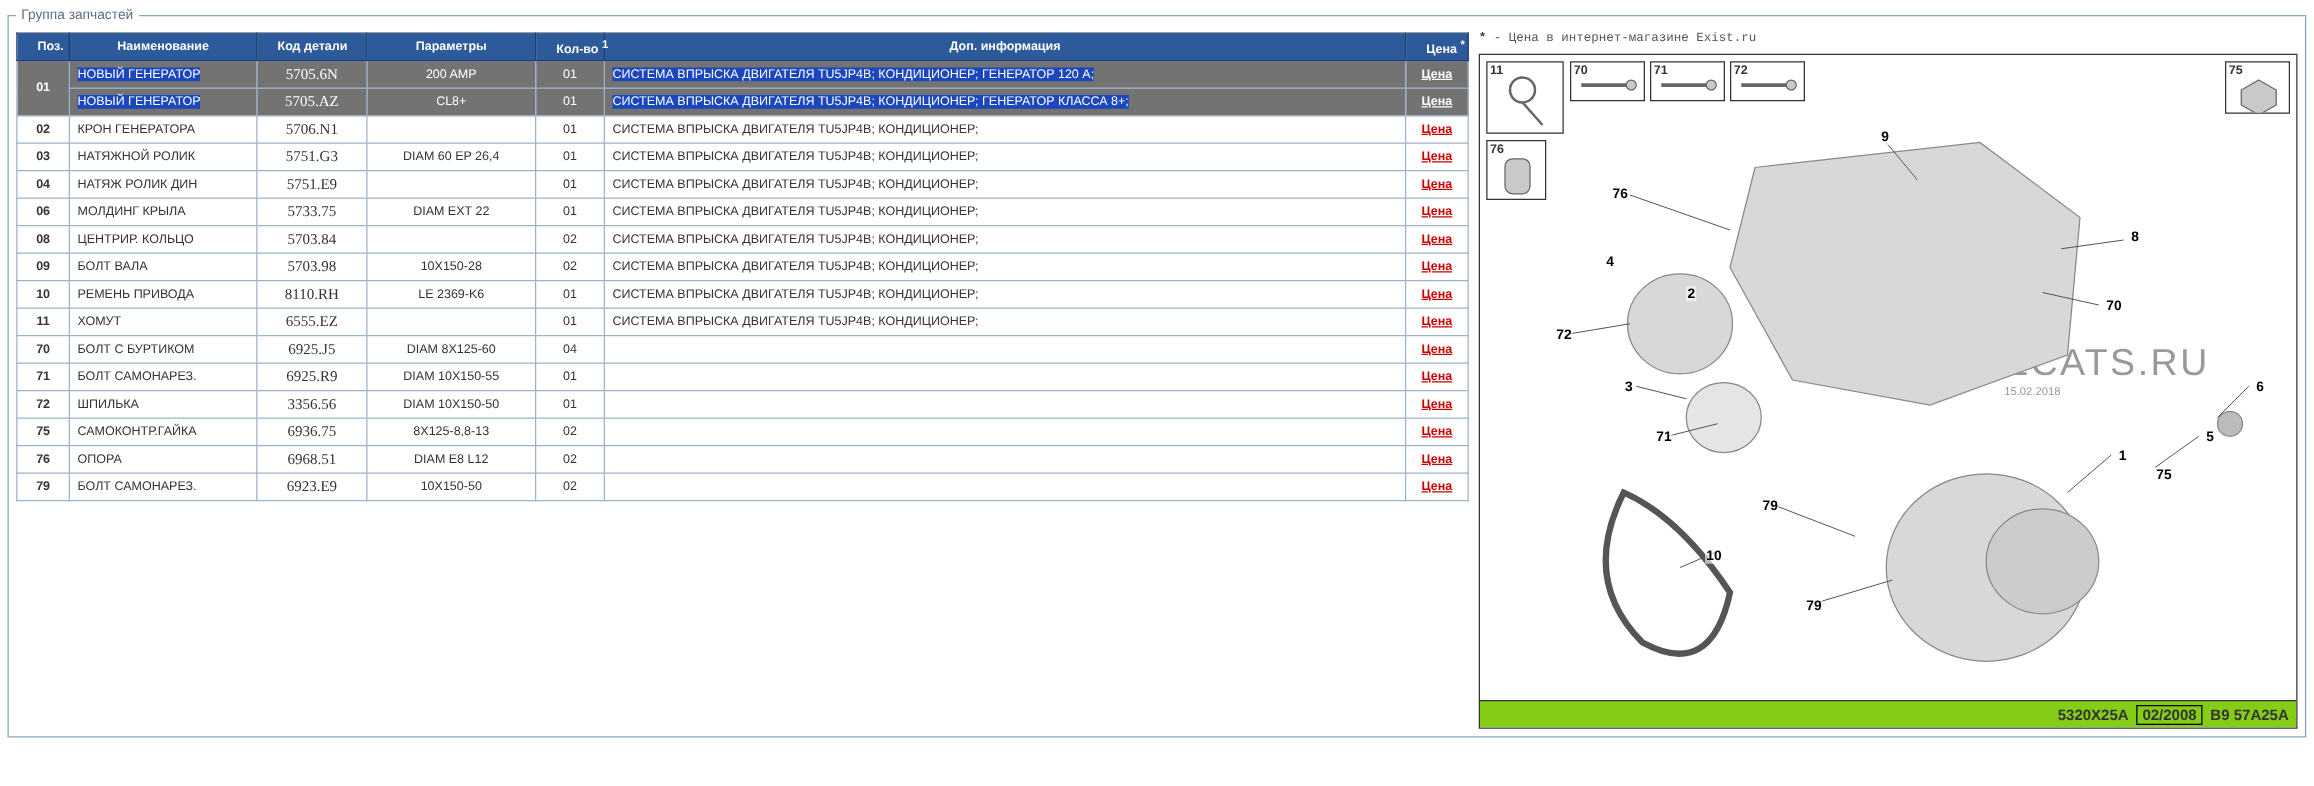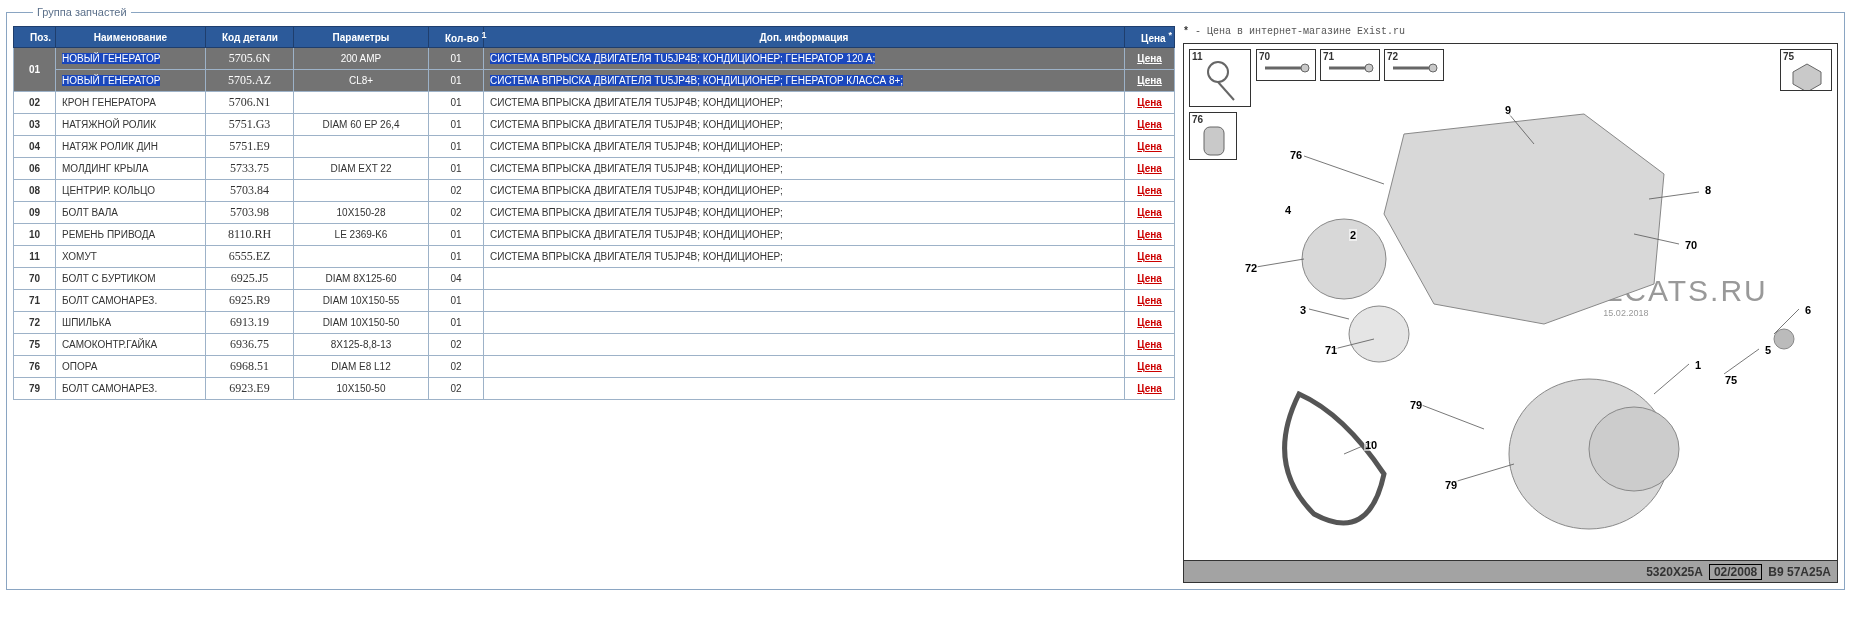--- a/index.html
+++ b/index.html
@@ -1,18 +1,18 @@
 <!DOCTYPE html>
 <html><head>
 <meta charset="utf-8">
 <style>
   * { box-sizing: border-box; margin: 0; padding: 0; }
   body { font-family: Verdana, Arial, sans-serif; font-size: 11px; color: #333; background: #fff; padding: 6px; }
   fieldset { border: 1px solid #8aa5c2; padding: 8px 6px 6px 6px; }
-  legend { color: #5a6f8a; font-size: 11px; padding: 0 4px; margin-left: 20px; }
+  legend { color: #5a6f8a; font-size: 11px; padding: 0 4px; }
   .layout { display: flex; gap: 8px; align-items: flex-start; }
   .left { flex: 1 1 auto; }
   .right { width: 655px; display: flex; flex-direction: column; gap: 4px; }
   .notes p { font-size: 10px; color: #555; margin-bottom: 2px; font-family: Liberation Mono, monospace; }
   .notes p b { font-weight: bold; color: #333; }
   table { border-collapse: collapse; width: 100%; table-layout: fixed; }
   th { background: #2c5a9a; color: #fff; font-size: 10px; font-weight: bold; padding: 3px 16px; border: 1px solid #1f3e6d; text-align: center; white-space: nowrap; }
   th sup, th sup a { color: #fff; font-size: 9px; vertical-align: super; }
   td { border: 1px solid #9db2c8; padding: 3px 6px; font-size: 10px; vertical-align: middle; height: 22px; }
   td.pos { text-align: center; font-weight: bold; width: 40px; }
@@ -22,21 +22,21 @@
   td.qty { text-align: center; }
   td.info { font-size: 10px; }
   td.price { text-align: center; width: 48px; }
   td.price a { color: #c00; text-decoration: underline; font-size: 10px; font-weight: bold; }
   .sel td { background: #737373; color: #fff; }
   .sel td a { color: #fff; }
   .sel td.name span, .sel td.info span { background: #1a47bd; }
   .hidden-code { color: #3a68e0; }
   .diagram { border: 1px solid #333; width: 655px; height: 540px; background: #fff; position: relative; overflow: hidden; }
   .diag-body { position: absolute; left:0; top:0; right:0; bottom:22px; }
-  .diag-footer { position:absolute; left:0; right:0; bottom:0; height:22px; border-top:1px solid #333; display:flex; justify-content:flex-end; align-items:center; padding:0 6px; gap:6px; font-size:12px; font-weight:bold; background:#a3a3a3;}
+  .diag-footer { position:absolute; left:0; right:0; bottom:0; height:22px; border-top:1px solid #333; display:flex; justify-content:flex-end; align-items:center; padding:0 6px; gap:6px; font-size:12px; font-weight:bold; background:#84cc16;}
   .diag-footer .boxed { border:1px solid #000; padding:0 4px; }
   .watermark { position:absolute; font-family: Arial; color:#999; font-size:30px; letter-spacing:2px; font-weight:300; }
   .watermark small { display:block; text-align:center; font-size:9px; letter-spacing:0; }
   .ibox { position:absolute; border:1px solid #333; background:#fff; }
   .ibox .lbl { position:absolute; top:1px; left:2px; font-size:10px; font-weight:bold; }
   .clabel { position:absolute; font-size:11px; font-weight:bold; color:#000; background:rgba(255,255,255,0.6); padding:0 1px; }
   .col-pos   { width: 42px; }
   .col-name  { width: 150px; }
   .col-code  { width: 88px; }
   .col-param { width: 135px; }
@@ -176,21 +176,21 @@
               <td class="name"><span>БОЛТ САМОНАРЕЗ.</span></td>
               <td class="code">6925.R9</td>
               <td class="params">DIAM 10X150-55</td>
               <td class="qty">01</td>
               <td class="info"><span></span></td>
               <td class="price"><a href="#">Цена</a></td>
             </tr>
             <tr>
               <td class="pos">72</td>
               <td class="name"><span>ШПИЛЬКА</span></td>
-              <td class="code">6913.19</td>
+              <td class="code">3356.56</td>
               <td class="params">DIAM 10X150-50</td>
               <td class="qty">01</td>
               <td class="info"><span></span></td>
               <td class="price"><a href="#">Цена</a></td>
             </tr>
             <tr>
               <td class="pos">75</td>
               <td class="name"><span>САМОКОНТР.ГАЙКА</span></td>
               <td class="code">6936.75</td>
               <td class="params">8X125-8,8-13</td>

